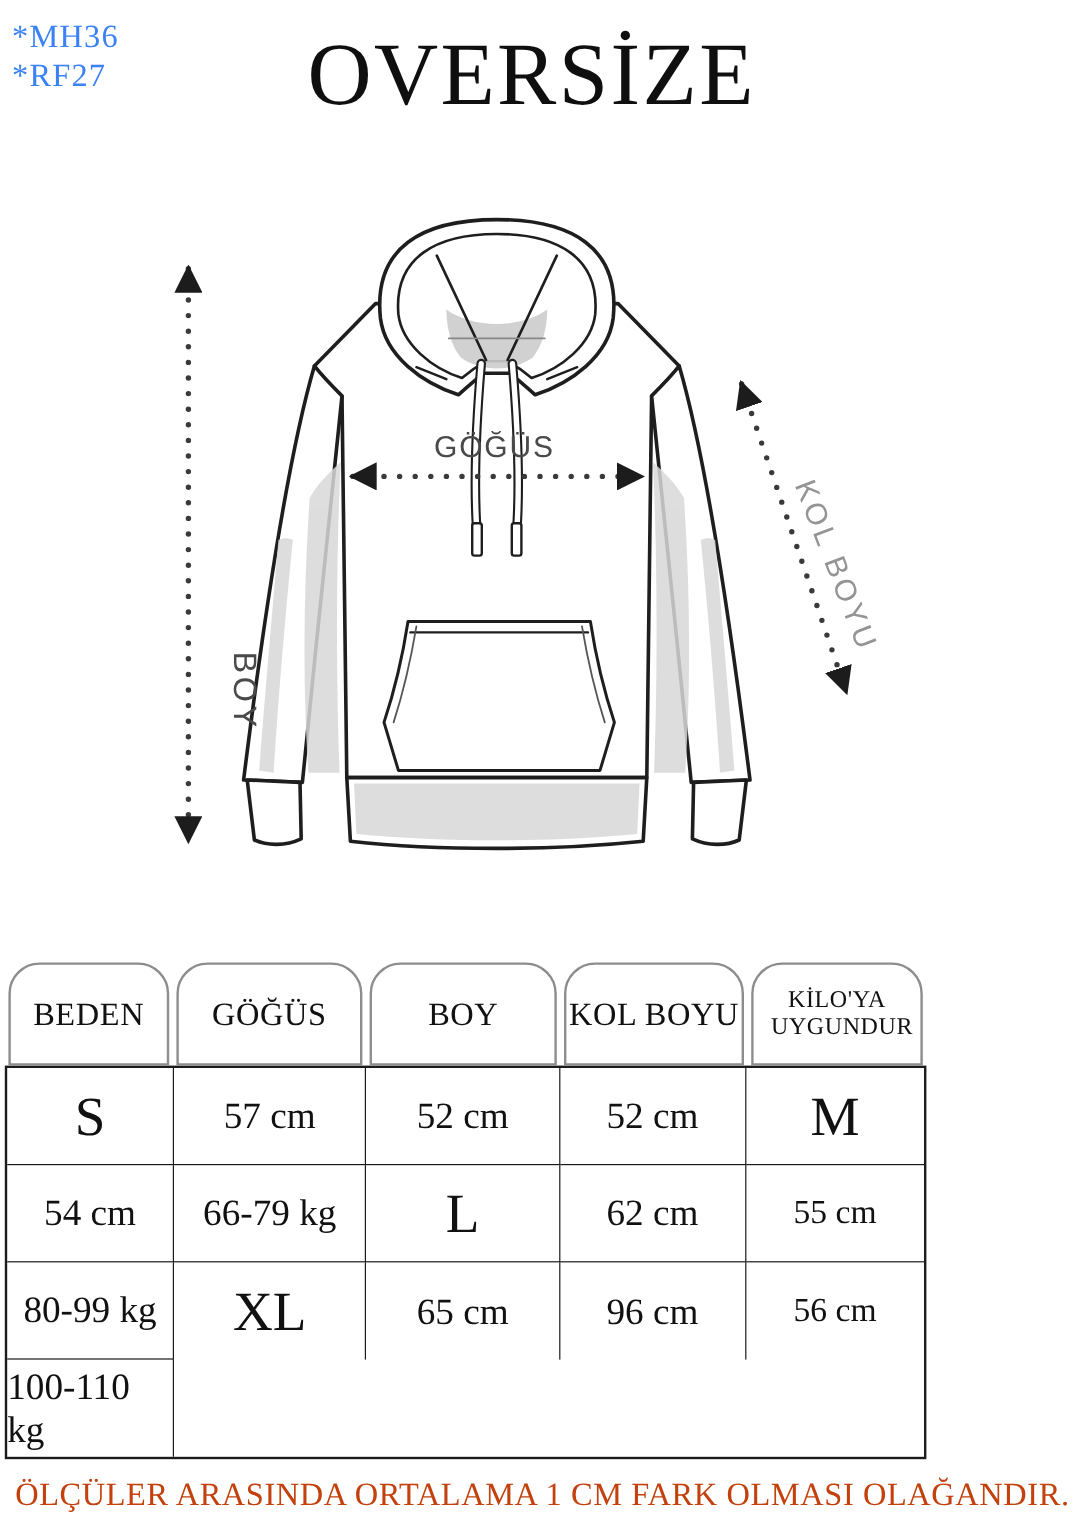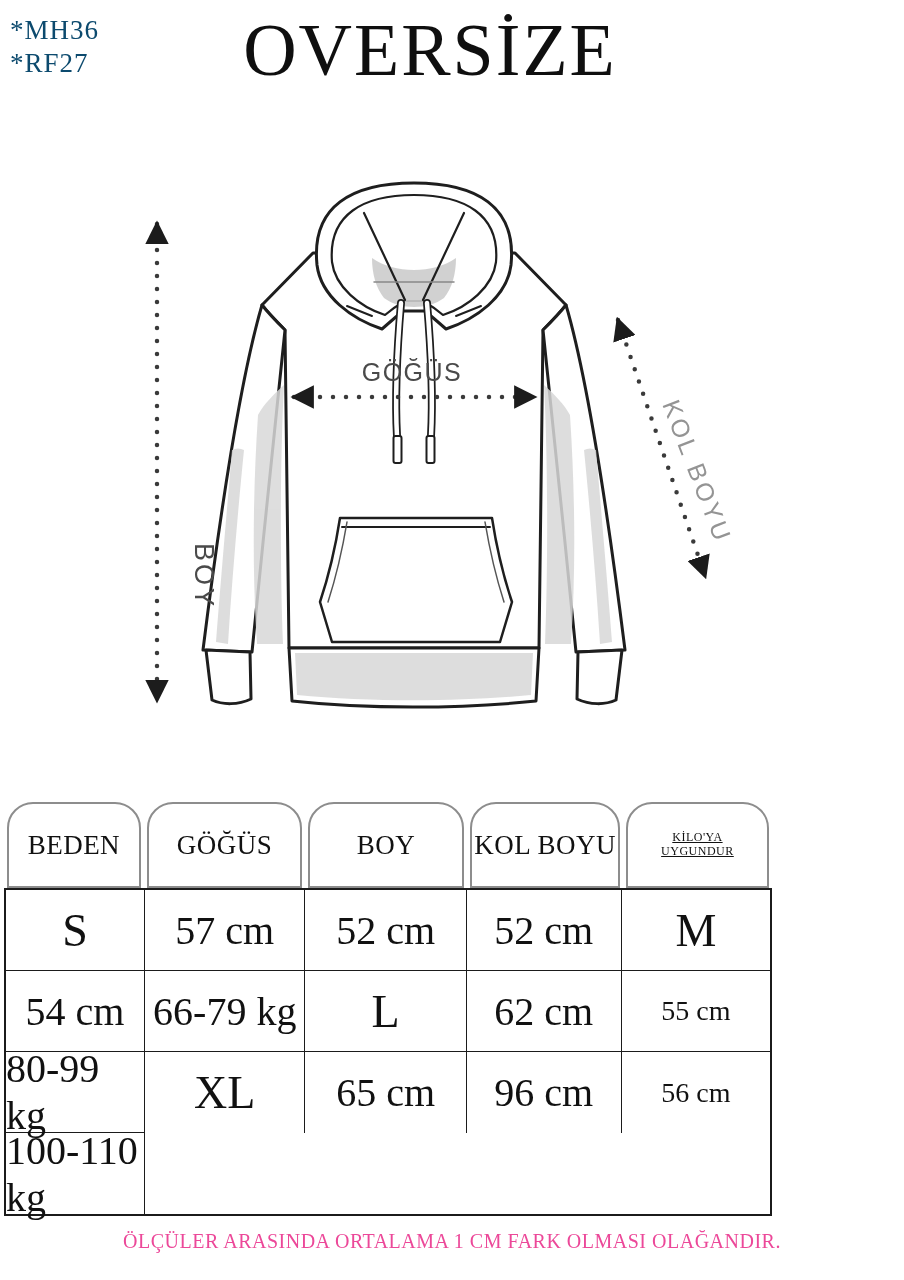--- a/index.html
+++ b/index.html
@@ -8,26 +8,26 @@
     width:904px;height:1280px;
     background:#ffffff;
     font-family:"Liberation Serif", serif;
     color:#111;
     overflow:hidden;
   }
   
   .codes{
     position:absolute;top:14px;left:10px;
     font-size:27px;line-height:1.22;letter-spacing:1px;
-    color:#0c4a6e;
+    color:#3b82f6;
   }
   
   .title{
     position:absolute;top:4px;left:0;width:852px;
-    margin:4px;text-align:center;
+    margin:17px;text-align:center;
     font-size:74px;font-weight:400;letter-spacing:2px;
     color:#0f0f0f;
   }
   
   .diagram{position:absolute;top:150px;left:0;width:904px;height:630px;}
   .lbl{font-family:"Liberation Sans", sans-serif;}
 
   
   .size-table{position:absolute;top:802px;left:4px;width:768px;}
   .thead{
@@ -37,43 +37,43 @@
   }
   .tab{
     border:2.5px solid #8d8d8d;
     border-radius:26px 26px 0 0;
     margin:0 3px;
     display:flex;align-items:center;justify-content:center;
     background:#fff;
     font-size:27px;letter-spacing:0.5px;
     text-align:center;
   }
-  .tab .small{font-size:12px;line-height:1.15;max-width:110px;text-decoration:underline;}
+  .tab .small{font-size:20px;line-height:1.15;max-width:110px;}
   .tbody{
     display:grid;
     grid-template-columns:18.2% 21% 21.1% 20.3% 19.4%;
     grid-auto-rows:81px;
     border:2px solid #1b1b1b;
     background:#fff;
   }
   .cell{
     border-right:1.5px solid #1b1b1b;
     border-bottom:1.5px solid #1b1b1b;
     display:flex;align-items:center;justify-content:center;
-    font-size:40px;
+    font-size:31px;
   }
   .cell:nth-child(5n){border-right:none;font-size:28px;}
   .cell:nth-last-child(-n+5){border-bottom:none;}
   .cell.size{font-size:46px;}
   
   .note{
     position:absolute;top:1230px;left:0;width:100%;
     text-align:center;
-    font-size:20px;letter-spacing:0.5px;
-    color:#ec4899;
+    font-size:27px;letter-spacing:0.5px;
+    color:#c2410c;
   }
 </style>
 </head>
 <body>
 
 <div class="page">
 
   <div class="codes">
     <div>*MH36</div>
     <div>*RF27</div>

